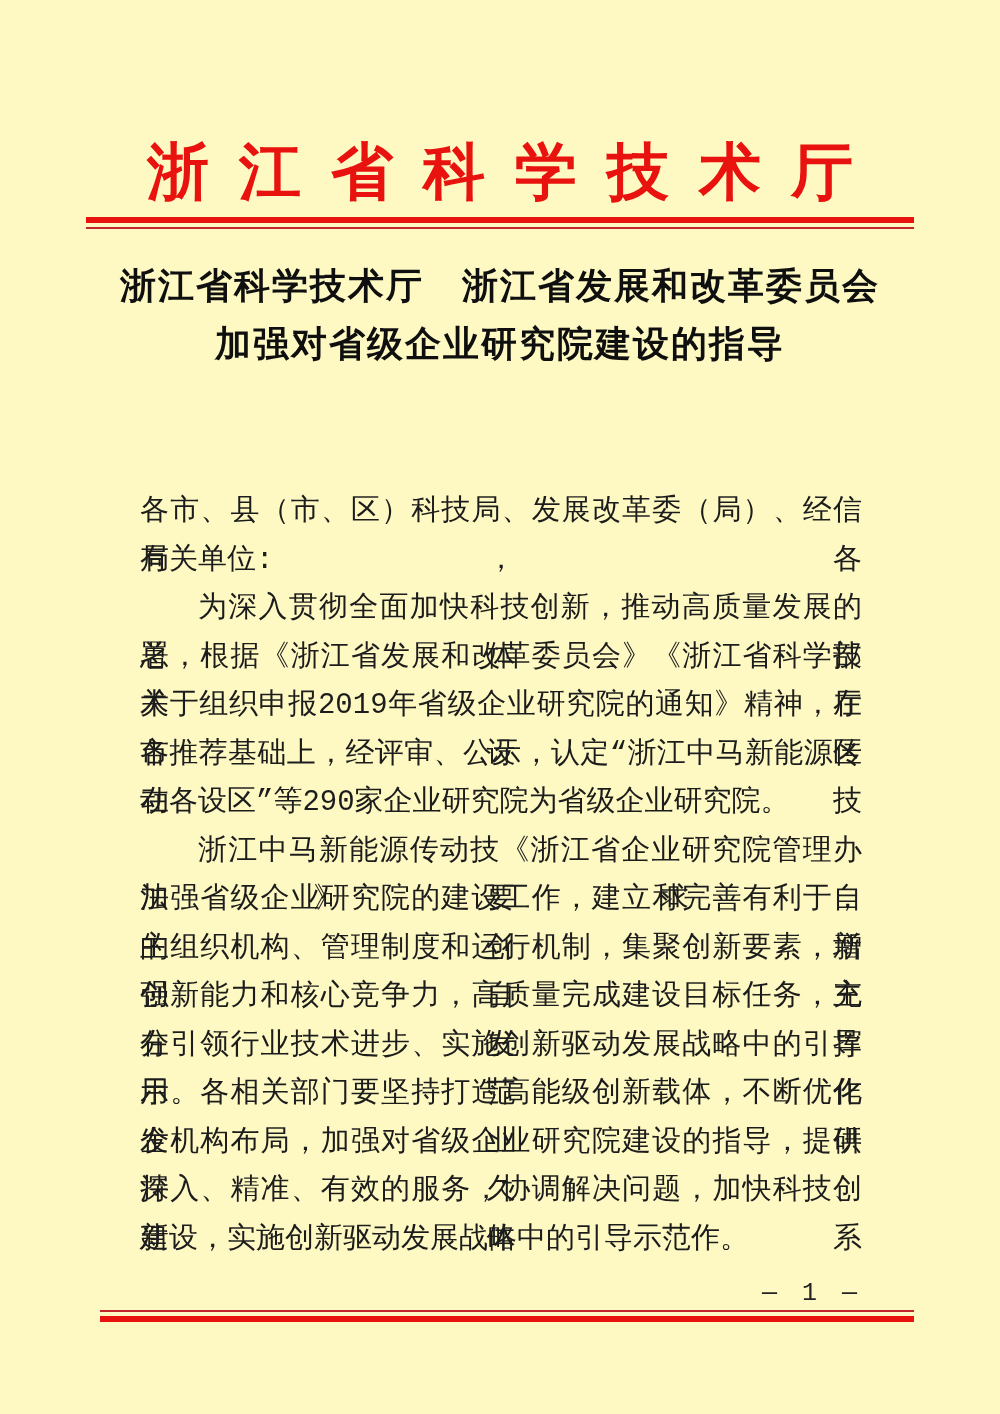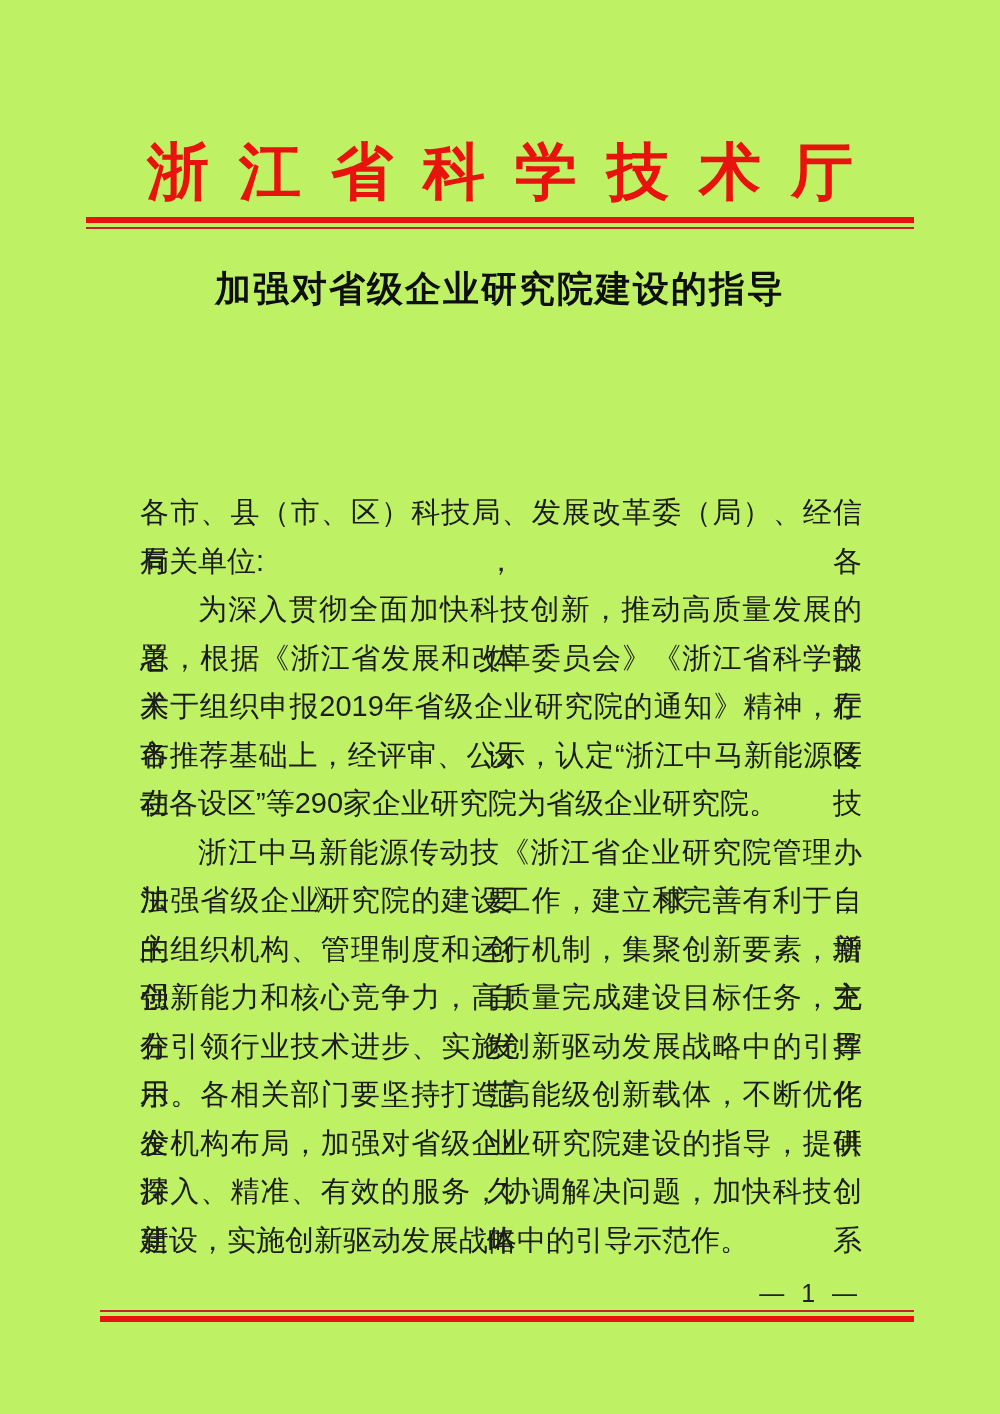--- a/index.html
+++ b/index.html
@@ -4,22 +4,22 @@
 <style>
   :root{
     --accent-red:#e8120e;
     --rule-thin-red:#c2262d;
     --ink:#1c1c1c;
   }
   html,body{margin:0;padding:0;background:#ffffff;}
   .page{
     position:relative;
     width:1000px;height:1414px;
-    background:#bef264;
-    font-family:Liberation Sans, sans-serif;
+    background:#fef9c3;
+    font-family:Liberation Mono, monospace;
     overflow:hidden;
     margin:0 auto;
   }
   
   .agency-name{
     position:absolute;top:130px;left:0;width:100%;
     text-align:center;
     font-size:62px;font-weight:bold;
     color:var(--accent-red);
     letter-spacing:30px;text-indent:30px;
@@ -58,20 +58,21 @@
 <body>
 
 <div class="page">
 
   <div class="agency-name">浙江省科学技术厅</div>
 
   <div class="rule lh-rule-thick"></div>
   <div class="rule lh-rule-thin"></div>
 
   <div class="doc-title">
+    <div>浙江省科学技术厅　浙江省发展和改革委员会</div>
     <div>加强对省级企业研究院建设的指导</div>
   </div>
 
   <div class="body-text">
       <div class="bline just">各市、县（市、区）科技局、发展改革委（局）、经信局，各</div>
       <div class="bline">有关单位:</div>
       <div class="bline just ind">为深入贯彻全面加快科技创新，推动高质量发展的总体部</div>
       <div class="bline just">署，根据《浙江省发展和改革委员会》《浙江省科学技术厅</div>
       <div class="bline just">关于组织申报2019年省级企业研究院的通知》精神，在各设区</div>
       <div class="bline just">市推荐基础上，经评审、公示，认定“浙江中马新能源传动技</div>

